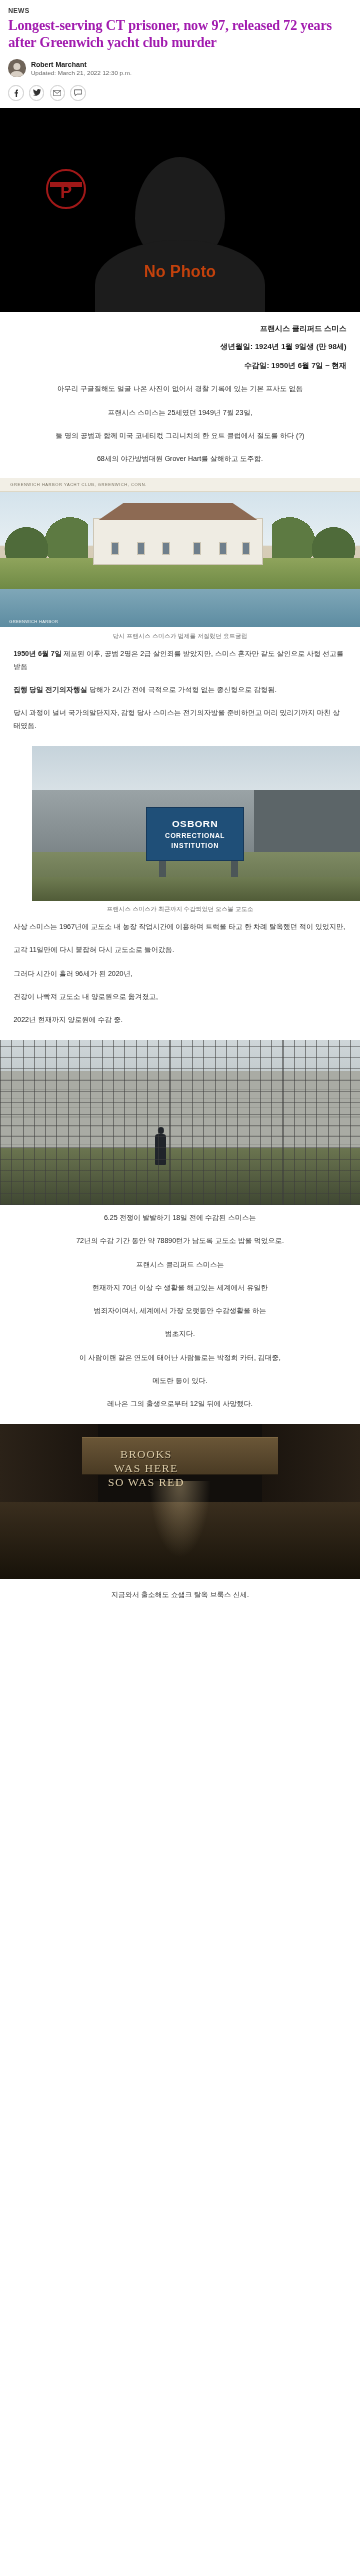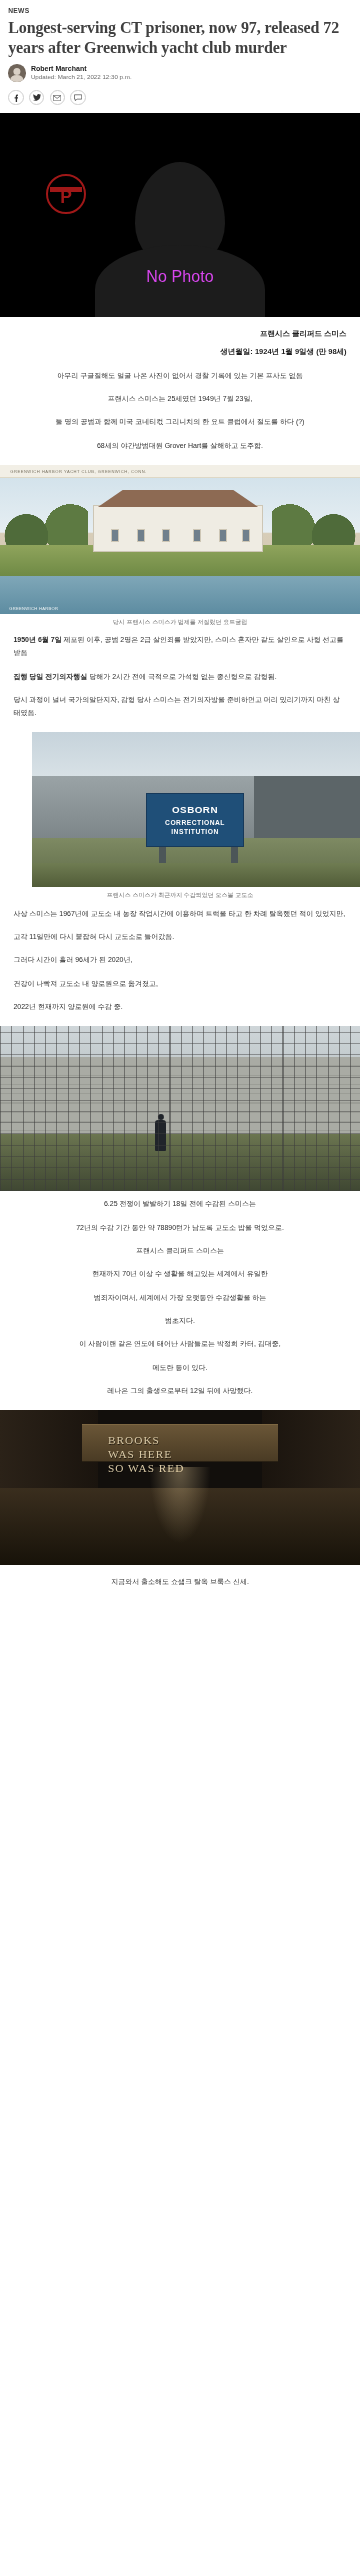--- a/index.html
+++ b/index.html
@@ -16,25 +16,25 @@
     font-size: 6.7px;
     letter-spacing: 0.3px;
     color: #3b3b3b;
     font-weight: 700;
     padding: 7.2px 8.2px 1px 8.2px;
     font-family: "Liberation Sans", sans-serif;
   }
 
   h1.headline {
     font-family: "Liberation Serif", serif;
-    font-size: 16px;
+    font-size: 14px;
     line-height: 1.21;
     font-weight: 700;
     margin: 3.1px 8.2px 7.2px 8.2px;
-    color: #404040;
+    color: #a21caf;
     letter-spacing: -0.1px;
   }
 
   .byline-row {
     display: flex;
     align-items: center;
     gap: 5.2px;
     padding: 0 8.2px 5.2px 8.2px;
   }
   .avatar {
@@ -113,23 +113,23 @@
     bottom: 0;
     width: 170px; height: 72px;
     background: #1c1c1c;
     border-radius: 50% 50% 0 0 / 62% 62% 0 0;
   }
   .no-photo {
     position: absolute;
     left: 0; right: 0;
     bottom: 30px;
     text-align: center;
-    color: #d946ef;
-    font-family: "Liberation Sans", sans-serif;
-    font-weight: 400;
+    color: #c2410c;
+    font-family: "Liberation Sans", sans-serif;
+    font-weight: 700;
     font-size: 16px;
     line-height: 1.22;
     letter-spacing: 0.1px;
     z-index: 3;
   }
   .stamp {
     position: absolute;
     left: 46px;
     top: 61px;
     width: 40px;
@@ -315,20 +315,21 @@
   .yd-ground { position: absolute; left: 0; right: 0; bottom: 0; height: 57px; background: linear-gradient(#6b7550, #3f4732); }
   .yd-figure { position: absolute; left: 155px; bottom: 40px; width: 11.3px; height: 31px; background: #20242a; border-radius: 3.1px 3.1px 1px 1px; }
   .yd-figure::after { content:""; position:absolute; left:50%; transform:translateX(-50%); top:-6.2px; width:6.2px; height:6.2px; border-radius:50%; background:#20242a; }
 
   
   .tunnel {
     width: 360px; height: 155px;
     position: relative;
     overflow: hidden;
     background: #120f0c;
+    text-align: center;
   }
   .tn-wall-l { position: absolute; left: 0; top: 0; bottom: 0; width: 98px; background: linear-gradient(90deg,#2b2218,#1a140e); }
   .tn-wall-r { position: absolute; right: 0; top: 0; bottom: 0; width: 98px; background: linear-gradient(270deg,#2b2218,#1a140e); }
   .tn-beam {
     position: absolute; left: 82px; right: 82px; top: 13.4px; height: 38px;
     background: linear-gradient(#6a5637,#4a3b24);
     border-top: 1px solid #7d6742;
     border-bottom: 1px solid #2a2114;
   }
   .tn-carve {
@@ -403,20 +404,21 @@
       <div class="bar"></div>
     </div>
     <div class="no-photo">
       <div>No Photo</div>
     </div>
   </div>
 
   <div class="kr-block">
     <p class="kr-line bold">프랜시스 클리퍼드 스미스</p>
     <p class="kr-line bold">생년월일: 1924년 1월 9일생 (만 98세)</p>
+    <p class="kr-line bold">수감일: 1950년 6월 7일 ~ 현재</p>
   </div>
 
   <p class="body-para">아무리 구글질해도 얼굴 나온 사진이 없어서 경찰 기록에 있는 기본 프사도 없음</p>
   <p class="body-para">프랜시스 스미스는 25세였던 1949년 7월 23일,</p>
   <p class="body-para">둘 명의 공범과 함께 미국 코네티컧 그리니치의 한 요트 클럽에서 절도를 하다 (?)</p>
   <p class="body-para">68세의 야간방범대원 Grover Hart를 살해하고 도주함.</p>
 
   <div class="figure">
     <div class="postcard">
       <div class="pc-top-strip">GREENWICH HARBOR YACHT CLUB, GREENWICH, CONN.</div>

